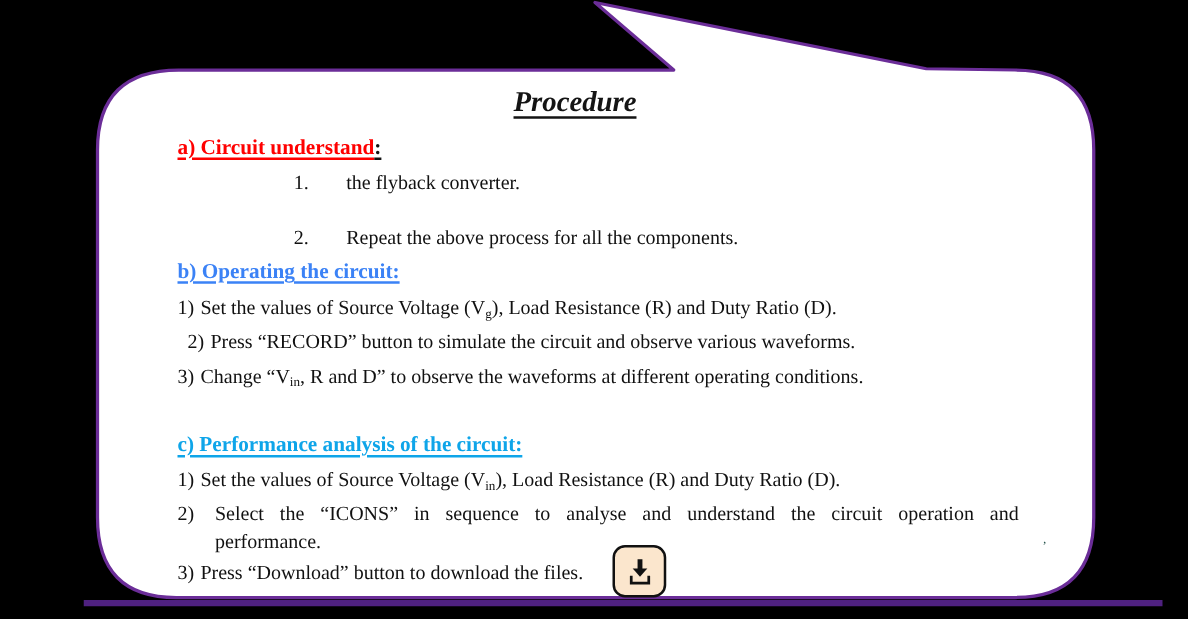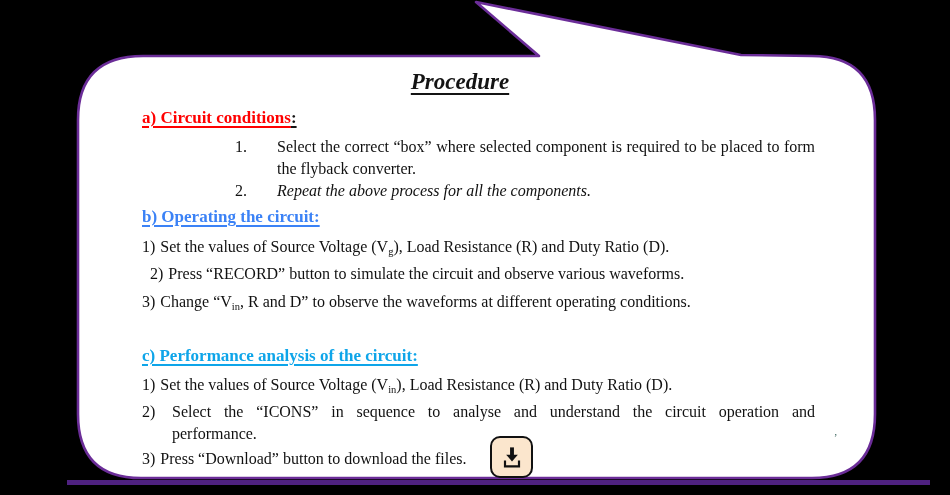--- a/index.html
+++ b/index.html
@@ -51,34 +51,33 @@
 <body>
 
 <svg class="bubble" width="950" height="495" viewBox="0 0 950 495">
   <path d="M 143 56 H 539 L 476 2 L 741 55 L 812 56 Q 875 56 875 120 V 414 Q 875 478 812 478 H 141 Q 78 478 78 414 V 120 Q 78 56 143 56 Z" fill="#ffffff" stroke="#6b2d98" stroke-width="2.6" stroke-linejoin="round"></path>
   <rect x="67" y="480" width="863" height="5" fill="#4f2180"></rect>
 </svg>
 
 <div class="abs title" style="left:120px;top:69px;">Procedure</div>
 
 <div class="abs head head-a" style="left:142px;top:108px;">
-  <span class="u">a) Circuit conditions</span><span class="colon">:</span>
+  <span class="u">a) Circuit understand</span><span class="colon">:</span>
 </div>
 
 <div class="abs flex-item" style="left:235px;top:136px;">
   <span class="num-col">1.</span>
   <div class="itxt" style="width:538px;">
-    <div class="jline">Select the correct “box” where selected component is required to be placed to form</div>
     <div class="nline">the flyback converter.</div>
   </div>
 </div>
 
 <div class="abs flex-item" style="left:235px;top:180px;">
   <span class="num-col">2.</span>
-  <div class="itxt" style="width:538px;font-style:italic;">
+  <div class="itxt" style="width:538px;">
     <div class="nline">Repeat the above process for all the components.</div>
   </div>
 </div>
 
 <div class="abs head head-b" style="left:142px;top:207px;">
   <span class="u">b) Operating the circuit:</span>
 </div>
 
 <div class="abs body-line" style="left:142px;top:236px;">
   <span class="num-inline">1)</span><span>Set the values of Source Voltage (V</span><sub class="vsub">g</sub><span>), Load Resistance (R) and Duty Ratio (D).</span>

